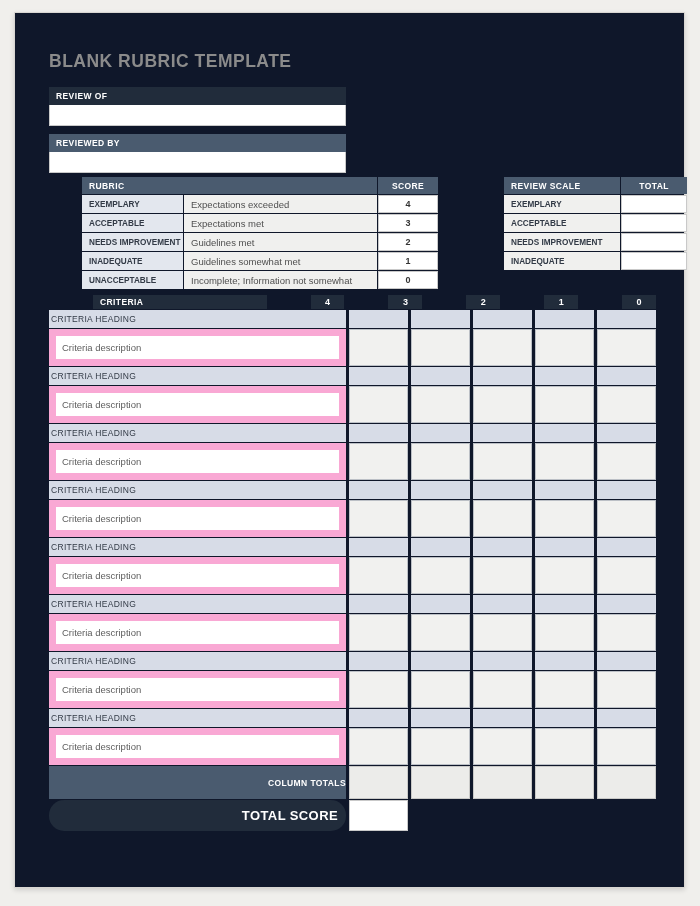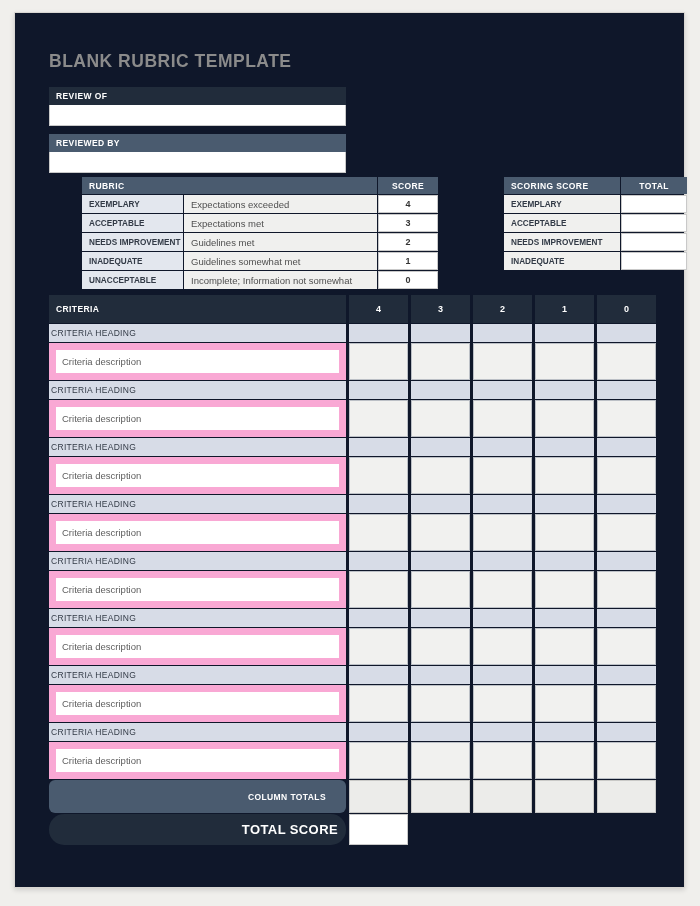--- a/index.html
+++ b/index.html
@@ -84,38 +84,38 @@
     color:#323a46; white-space:nowrap;
   }
   .s-total-val { background:#fff; border:1px solid #c9c9c9; font-size:9px; font-weight:bold; color:#333; }
 
   
   .criteria { position:absolute; top:282px; left:34px; width:607px; }
   .c-row { display:flex; margin-bottom:1px; }
   .c-label { width:297px; }
   .score-cell { width:59px; margin-left:3px; }
 
-  .c-head .cell { height:28px; background:#212c3b; color:#fff; font-weight:bold; }
+  .c-head .cell { height:14px; background:#212c3b; color:#fff; font-weight:bold;margin-left:44px; }
   .c-head .c-label { padding-left:7px; font-size:8.5px; letter-spacing:.4px; }
   .c-head .score-cell { font-size:9px; justify-content:center; }
 
   .ch-row .cell { height:18px; background:#d7dce7; }
   .ch-label { padding-left:2px; font-size:8.5px; font-weight:normal; color:#323a46; letter-spacing:.3px; }
 
   .cd-row .cell { height:37px; }
   .cd-label {
     background:#fff; border:7px solid #f9a8d4; padding-left:6px;
     font-size:9.5px; color:#5e5e5e;
   }
   .cd-score { background:#f1f1ef; border:1px solid #bcc0c6; }
 
   .totals-row .cell { height:33px; }
   .totals-row .c-label {
-    background:#4a5b6f; justify-content:flex-end; padding-right:20px;
-    color:#fff; font-size:8.5px; font-weight:bold; letter-spacing:.4px;border-radius:6px;
+    background:#4a5b6f; justify-content:flex-end; padding-right:0;
+    color:#fff; font-size:8.5px; font-weight:bold; letter-spacing:.4px;
   }
   .totals-row .score-cell { background:#ececea; border:1px solid #c9c9c7; }
 
   .tscore-row .cell { height:31px; }
   .tscore-row .c-label {
     background:#212c3b; justify-content:flex-end; padding-right:8px;
     color:#fff; font-size:13px; font-weight:bold; letter-spacing:.4px;border-radius:15px;
   }
   .tscore-cell { background:#fff; border:1px solid #c9c9c9; font-size:9px; font-weight:bold; color:#333; justify-content:center; }
 </style>
@@ -170,21 +170,21 @@
             <div class="r-row">
               <div class="cell r-label">UNACCEPTABLE</div>
               <div class="cell r-desc">Incomplete; Information not somewhat</div>
               <div class="cell r-score r-score-val center">0</div>
             </div>
           </div>
       </div>
 
       <div class="scale-table">
         <div class="r-row r-head">
-          <div class="cell slate s-label">SCORING SCORE</div>
+          <div class="cell slate s-label">REVIEW SCALE</div>
           <div class="cell slate s-total center">TOTAL</div>
         </div>
         <div id="scale-rows">
             <div class="r-row">
               <div class="cell s-label s-data">EXEMPLARY</div>
               <div class="cell s-total s-total-val center"></div>
             </div>
             <div class="r-row">
               <div class="cell s-label s-data">ACCEPTABLE</div>
               <div class="cell s-total s-total-val center"></div>

